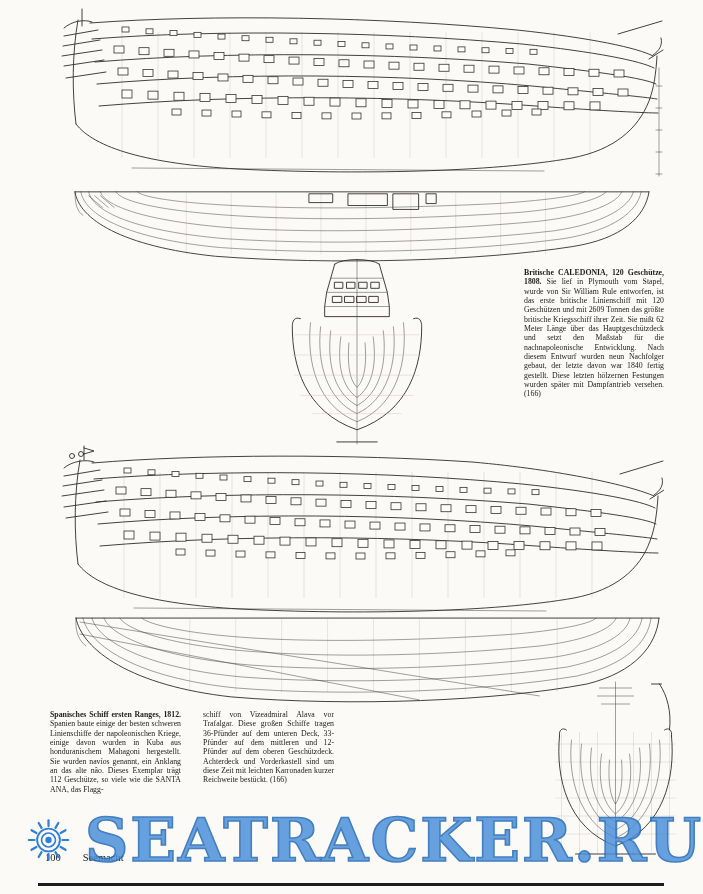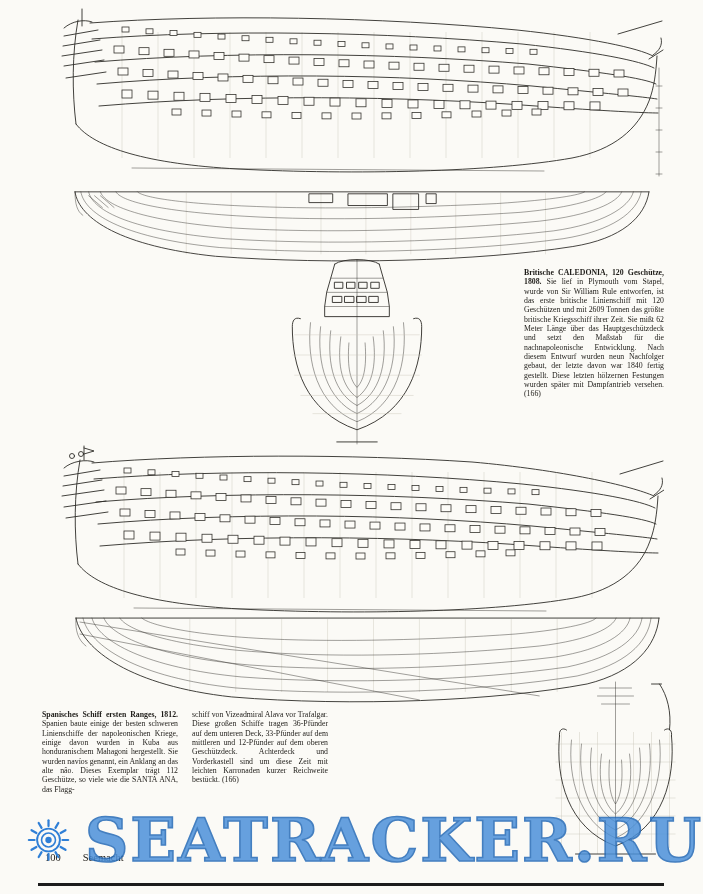--- a/index.html
+++ b/index.html
@@ -7,21 +7,21 @@
   .abs{position:absolute;}
   svg{display:block;width:100%;height:100%;}
   g.ink path,g.ink line,g.ink circle,g.ink rect{fill:none;stroke:#2e2c28;stroke-width:0.9;stroke-linecap:round;stroke-linejoin:round;}
   g.ink .thin{stroke-width:0.45;}
   g.fine line{stroke:#c8c3b6;stroke-width:0.4;}
   g.ports rect{fill:#fdfcf8;stroke:#35332e;stroke-width:0.8;}
   .caption{font-size:7.8px;line-height:1.2;text-align:justify;}
   .caption p{margin:0;}
   .caption b{font-weight:bold;}
   .cols{display:flex;gap:14px;}
-  .cols .col{width:136px;}
+  .cols .col{width:136px;margin-left:8px;}
   #caption-caledonia{left:524px;top:268px;width:140px;}
   #caption-spanish{left:42px;top:710px;width:292px;}
   #fig-ship1{left:52px;top:6px;width:612px;height:178px;}
   #fig-plan1{left:62px;top:186px;width:600px;height:82px;}
   #fig-body1{left:276px;top:258px;width:162px;height:190px;}
   #fig-ship2{left:52px;top:444px;width:612px;height:178px;}
   #fig-plan2{left:70px;top:610px;width:594px;height:96px;}
   #fig-body2{left:538px;top:678px;width:158px;height:182px;}
   #watermark{left:20px;top:804px;height:72px;display:flex;align-items:center;gap:8px;z-index:8;}
   .wm-text{font-family:"DejaVu Serif",serif;font-weight:bold;font-size:60px;letter-spacing:2px;

